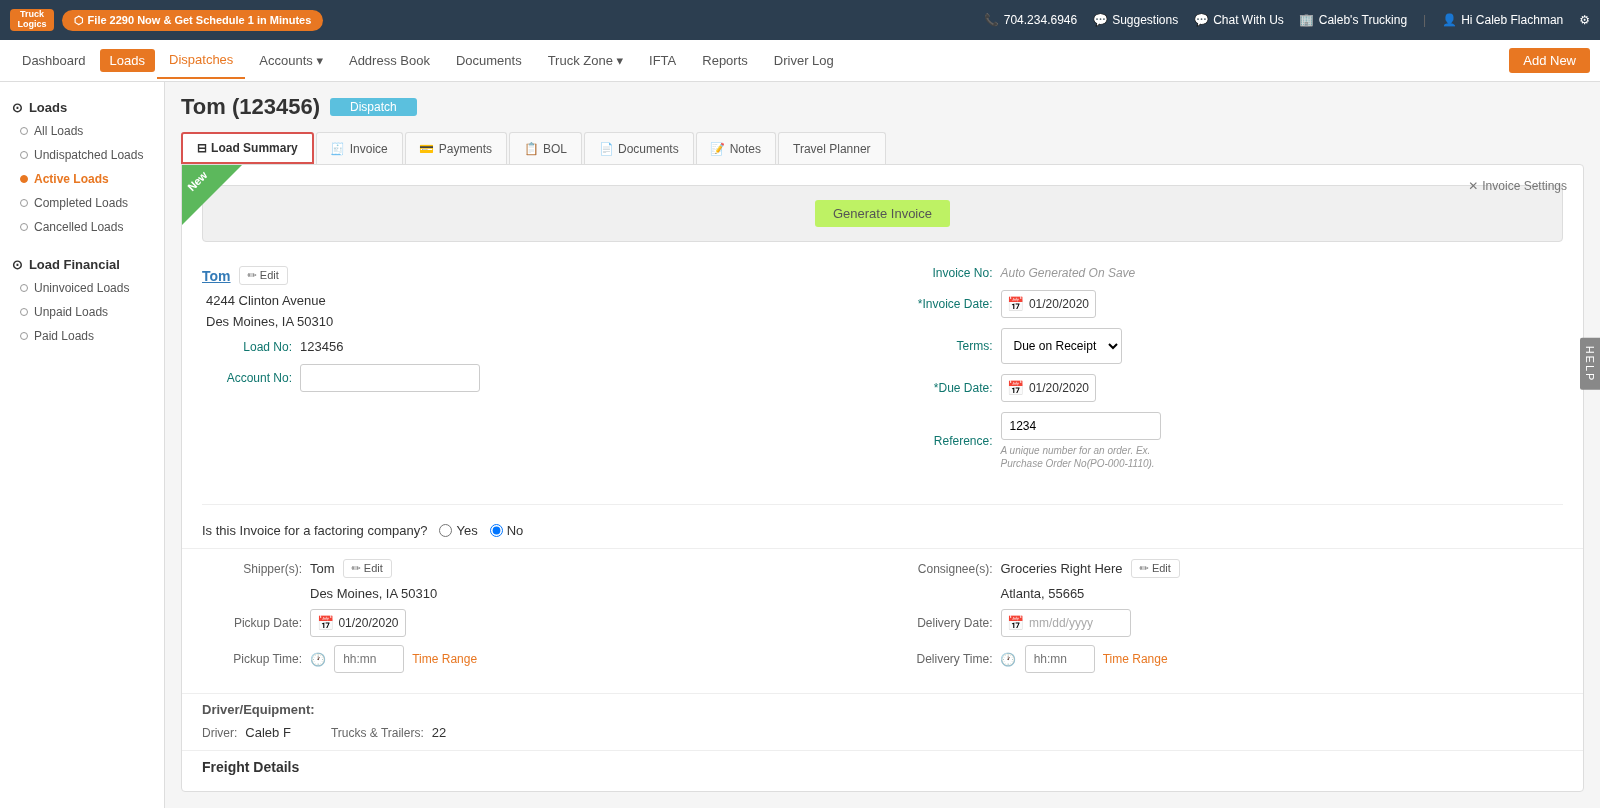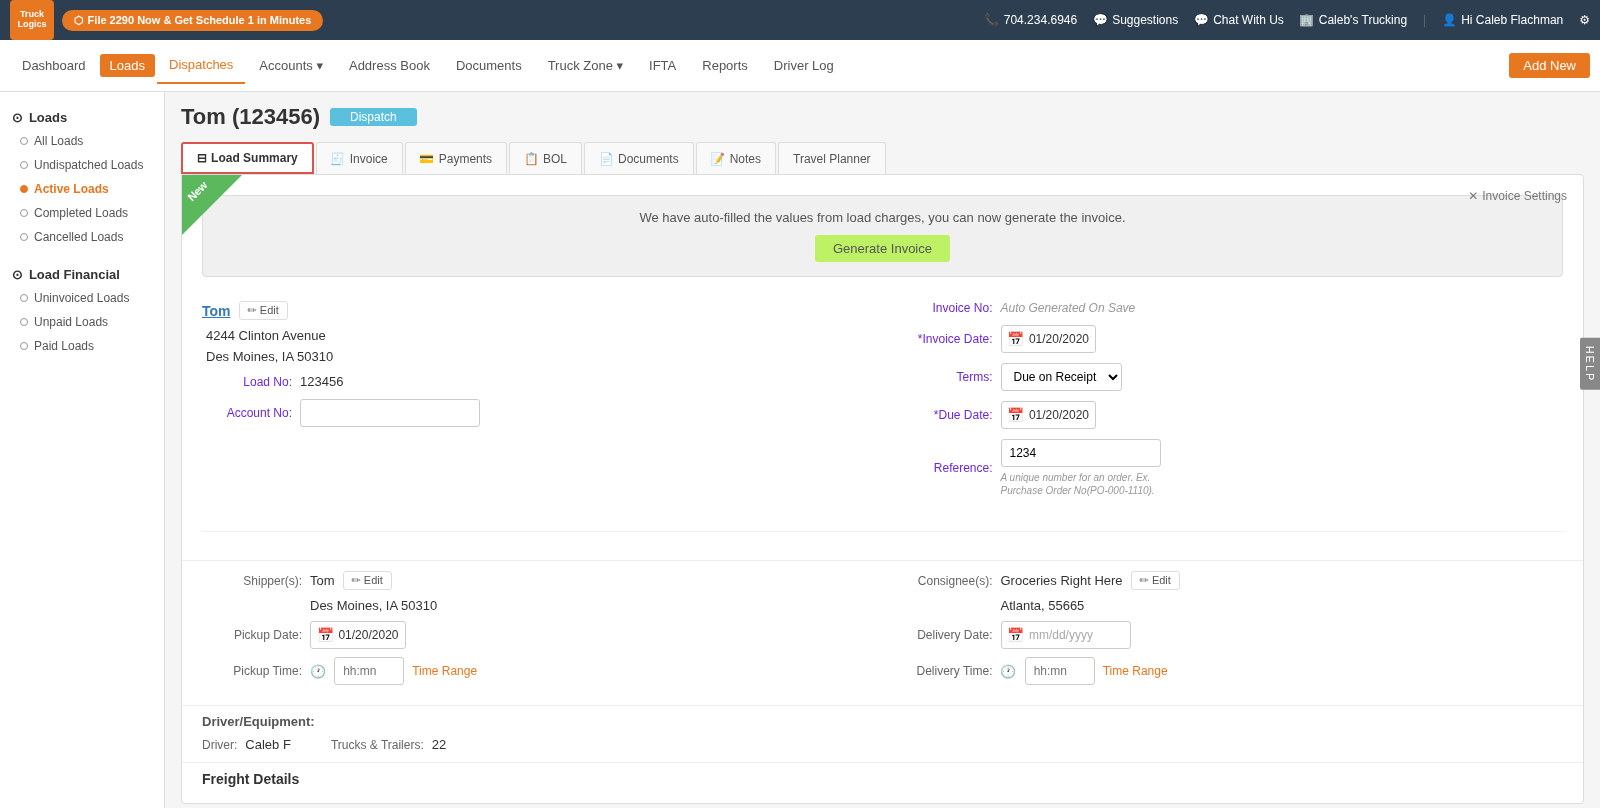--- a/index.html
+++ b/index.html
@@ -38,40 +38,40 @@
       text-decoration: none;
       font-size: 12px;
       display: flex;
       align-items: center;
       gap: 4px;
     }
     .divider-v { color: #666; }
     .logo-box {
       background: #e87722;
       width: 44px;
-      height: 40px;
+      height: 22px;
       display: flex;
       align-items: center;
       justify-content: center;
       border-radius: 4px;
       color: white;
       font-size: 9px;
       font-weight: bold;
       line-height: 1.1;
       text-align: center;
     }
 
     
     .main-nav {
       background: #fff;
       border-bottom: 1px solid #ddd;
       display: flex;
       align-items: center;
       padding: 0 10px;
-      height: 52px;
+      height: 42px;
       gap: 2px;
     }
     .main-nav a {
       color: #555;
       text-decoration: none;
       padding: 10px 12px;
       font-size: 13px;
       display: inline-block;
     }
     .main-nav a.active {
@@ -263,21 +263,21 @@
       padding: 8px 20px 16px;
     }
     .form-field {
       display: flex;
       align-items: center;
       margin-bottom: 10px;
       gap: 8px;
     }
     .form-label {
       font-size: 12px;
-      color: #6d28d9;
+      color: #0f766e;
       min-width: 90px;
       text-align: right;
     }
     .form-value { font-size: 13px; color: #333; }
     .form-link { color: #337ab7; text-decoration: underline; cursor: pointer; font-size: 14px; font-weight: bold; }
     .edit-btn {
       background: none;
       border: 1px solid #ddd;
       border-radius: 3px;
       padding: 2px 8px;
@@ -305,21 +305,21 @@
       align-items: center;
       gap: 4px;
       background: white;
     }
     .date-icon { color: #999; font-size: 14px; }
     .select-input {
       border: 1px solid #ccc;
       border-radius: 3px;
       padding: 4px 8px;
       font-size: 12px;
-      height: 28px;
+      height: 36px;
       background: white;
     }
 
     
     .section-divider {
       border-top: 1px solid #eee;
       margin: 8px 20px;
     }
     .factoring-section { padding: 10px 20px; }
     .factoring-title { font-size: 14px; font-weight: bold; color: #333; margin-bottom: 8px; }
@@ -489,21 +489,20 @@
         <div class="new-corner"></div>
         <span class="new-text">New</span>
       </div>
 
       <div class="invoice-settings-link">
         <span>✕</span>
         <span>Invoice Settings</span>
       </div>
 
       <div class="autofill-banner">
-        <p>We have auto-filled the values from load charges, you can now generate the invoice.</p>
         <button class="generate-btn">Generate Invoice</button>
       </div>
 
       <div class="invoice-form">
         <div style="display:flex; gap:40px;">
 
           <div style="flex:1;">
             <div style="display:flex; align-items:center; gap:8px; margin-bottom:8px;">
               <a class="form-link">Tom</a>
               <button class="edit-btn">✏ Edit</button>
@@ -553,20 +552,31 @@
                 <input class="form-input" type="text" value="1234" style="width: 160px;">
                 <div class="hint-text" style="margin-top:4px; max-width:160px;">A unique number for an order. Ex. Purchase Order No(PO-000-1110).</div>
               </div>
             </div>
           </div>
         </div>
       </div>
 
       <div class="section-divider"></div>
       <div class="factoring-section">
+        <div class="radio-group">
+          <span>Is this Invoice for a factoring company?</span>
+          <label>
+            <input type="radio" name="factoring" value="yes" style="">
+            <span>Yes</span>
+          </label>
+          <label>
+            <input type="radio" name="factoring" value="no" checked="" style="">
+            <span>No</span>
+          </label>
+        </div>
       </div>
 
       <div class="ship-section">
         <div class="ship-row">
 
           <div class="ship-col">
             <div class="ship-field">
               <span class="ship-label">Shipper(s):</span>
               <span class="ship-value">Tom</span>
               <button class="edit-btn">✏ Edit</button>

